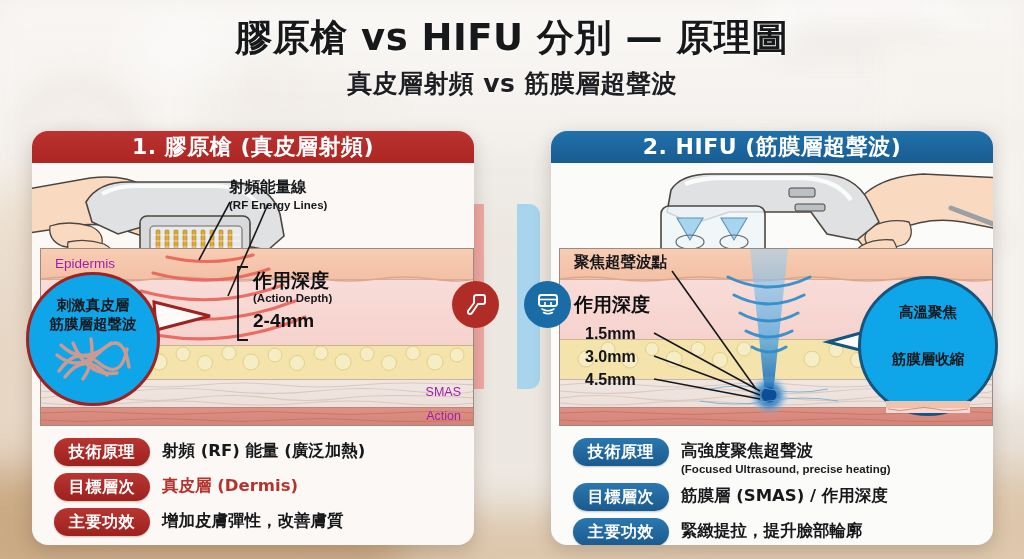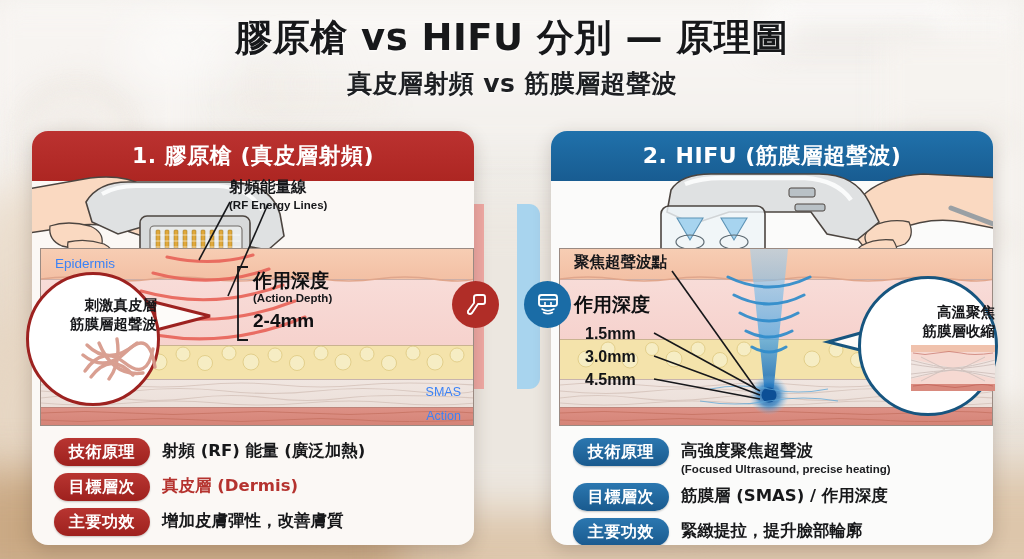--- a/index.html
+++ b/index.html
@@ -52,21 +52,21 @@
     border-radius: 16px;
     background: #fbf8f5;
     box-shadow: 0 5px 18px rgba(60,40,30,0.22);
     overflow: hidden;
     z-index: 4;
   }
   .panel-left  { left: 32px; }
   .panel-right { left: 551px; background: #fbfbfa; }
 
   .panel-head {
-    position: absolute; top: 0; left: 0; right: 0; height: 50px;
+    position: absolute; top: 0; left: 0; right: 0; height: 32px;
     display: flex; align-items: center; justify-content: center;
     color: #ffffff; font-size: 22px; font-weight: 700;
     letter-spacing: 0.5px;
   }
   .head-red  { background: linear-gradient(180deg,#bb3230 0%, #ad2622 100%); }
   .head-blue { background: linear-gradient(180deg,#2071ab 0%, #185c91 100%); }
 
   
   .diagram {
     position: absolute; top: 41px; left: 0; right: 0; height: 258px;
@@ -82,41 +82,41 @@
   }
   .layer { position: absolute; left: 0; right: 0; }
   .l-epi  { background: linear-gradient(180deg,#f7cdb3 0%, #f3c0a4 100%); }
   .l-derm { background: linear-gradient(180deg,#f8dcd8 0%, #f6d2cd 100%); }
   .l-sub  { background: #f4e3ab; }
   .l-smas { background: linear-gradient(180deg,#f0e6e1 0%, #ece0da 100%); }
   .l-mus  { background: linear-gradient(180deg,#dd9186 0%, #d48275 100%); }
   .layer-div { position: absolute; left:0; right:0; height:1px; background: rgba(150,120,110,.45); }
 
   .skin-label {
-    position: absolute; font-size: 12.5px; color: #3b82f6;
+    position: absolute; font-size: 12.5px; color: #a21caf;
     font-weight: 500; white-space: nowrap;
   }
   .skin-label.lg { font-size: 13.5px; }
 
   
   .anno { position: absolute; white-space: nowrap; }
   .anno-cn { font-size: 15.5px; font-weight: 700; color: #16171a; line-height: 1.15; }
   .anno-en { font-size: 11.5px; font-weight: 600; color: #16171a; }
   .anno-big { font-size: 19px; font-weight: 700; color: #0f1012; }
   .anno-depth { font-size: 16px; font-weight: 700; color: #121316; line-height: 1.32; }
 
   
   .bubble {
     position: absolute; border-radius: 50%;
-    background: #ffffff;
-    display: flex; flex-direction: column; align-items: flex-end;
+    background: #0ea5e9;
+    display: flex; flex-direction: column; align-items: center;
     z-index: 7;
   }
   .bubble-red  { border: 3.2px solid #9d2220; }
-  .bubble-blue { border: 3.2px solid #17557f; }
+  .bubble-blue { border: 3.2px solid #17557f; gap: 28px; }
   .bubble-txt {
     font-size: 14.5px; font-weight: 700; color: #16171a;
     line-height: 1.28; text-align: center; white-space: nowrap;
   }
 
   
   .info-rows {
     position: absolute; left: 0; right: 0; bottom: 0; top: 299px;
     padding: 8px 14px 10px 22px;
     display: flex; flex-direction: column; justify-content: flex-start; gap: 7px;

